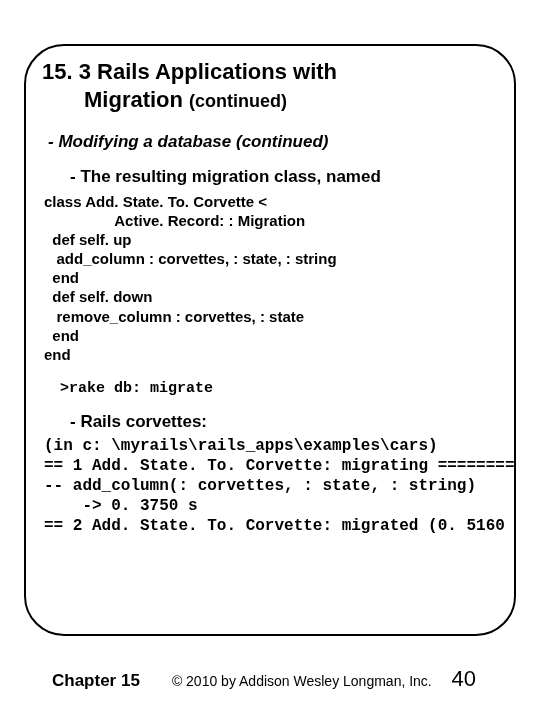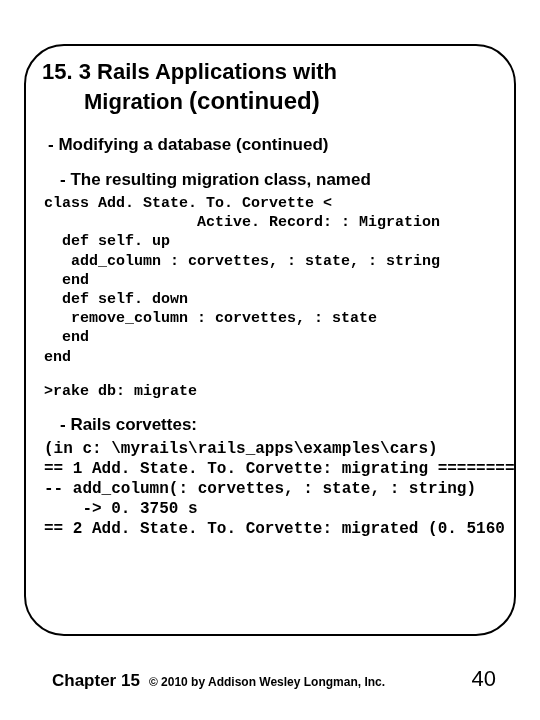--- a/index.html
+++ b/index.html
@@ -32,85 +32,86 @@
     font-size: 22px;
     font-weight: bold;
     line-height: 1.25;
     margin-bottom: 18px;
   }
   .title .line2 {
     display: block;
     margin-left: 42px;
   }
   .cont {
-    font-size: 24px;
+    font-size: 18px;
     font-weight: bold;
   }
   .bullet {
     font-size: 17px;
     font-weight: bold;
     margin: 0 0 14px 6px;
     line-height: 1.25;
+    font-style: italic;
   }
   .bullet2 {
     font-size: 17px;
     font-weight: bold;
-    margin: 0 0 4px 18px;
+    margin: 0 0 4px 28px;
     line-height: 1.25;
   }
   .filename {
     font-family: "Courier New", monospace;
     font-size: 14.5px;
     margin: 2px 0 16px 44px;
     white-space: nowrap;
   }
   .filename .colon {
     font-family: Arial, Helvetica, sans-serif;
     font-size: 17px;
     font-weight: bold;
   }
   .code {
-    font-family: Liberation Mono, monospace;
+    font-family: Liberation Sans, sans-serif;
     font-size: 15px;
     font-weight: bold;
     white-space: pre;
     line-height: 1.28;
     margin: 0 0 16px 2px;
   }
   .cmd {
     font-family: "Courier New", monospace;
     font-size: 15px;
     font-weight: bold;
-    margin: 0 0 14px 2px;
+    margin: 0 0 14px 18px;
   }
   .output {
     font-family: "Courier New", monospace;
     font-size: 16px;
     font-weight: bold;
     white-space: pre;
     line-height: 1.25;
     margin: 0 0 0 2px;
   }
   .footer {
     position: absolute;
     left: 0;
     right: 0;
     bottom: 28px;
     display: flex;
     align-items: baseline;
-    padding: 0 44px 0 52px;
+    padding: 0 64px 0 52px;
   }
   .chapter {
     font-size: 17px;
     font-weight: bold;
   }
   .copyright {
-    font-size: 12px;
-    font-weight: bold;
-    margin-left: 9px;
+    font-size: 14px;
+    font-weight: normal;
+    margin-left: 32px;
     flex: 1;
   }
   .pagenum {
     font-size: 22px;
   }
 </style>
 </head>
 <body>
 
 <div class="page">

